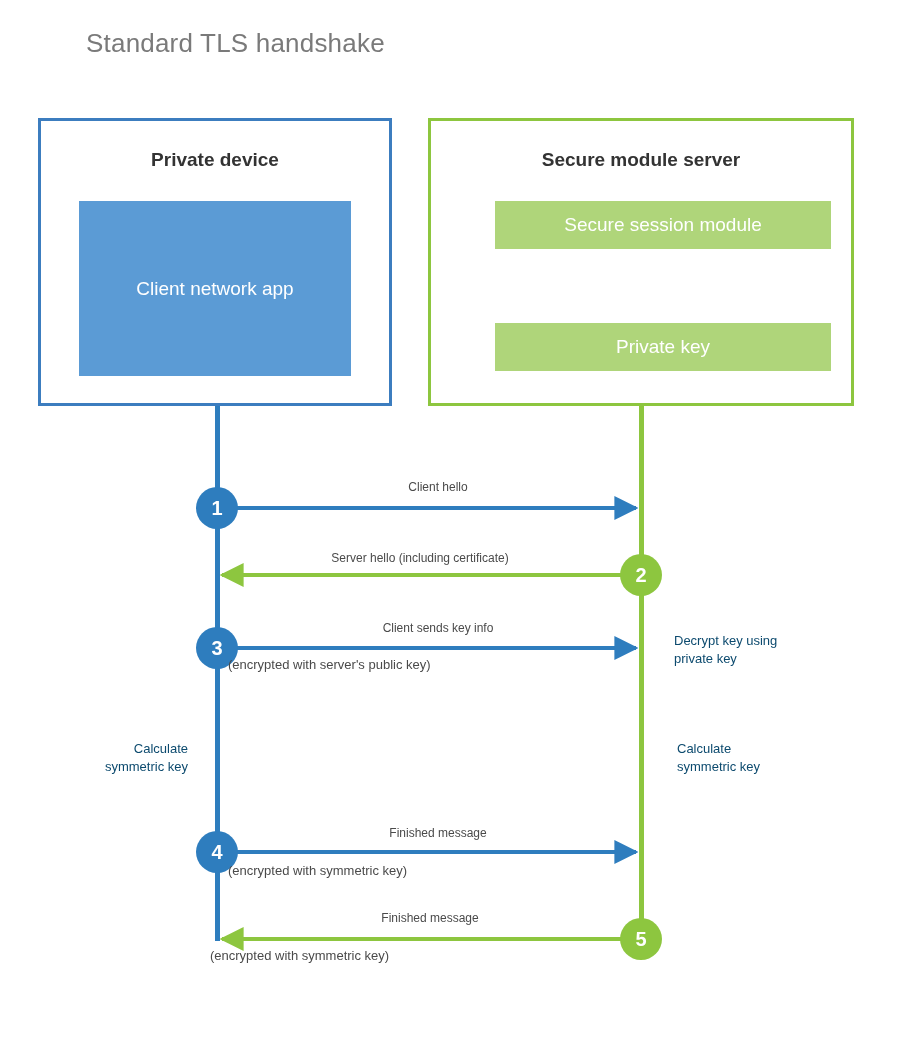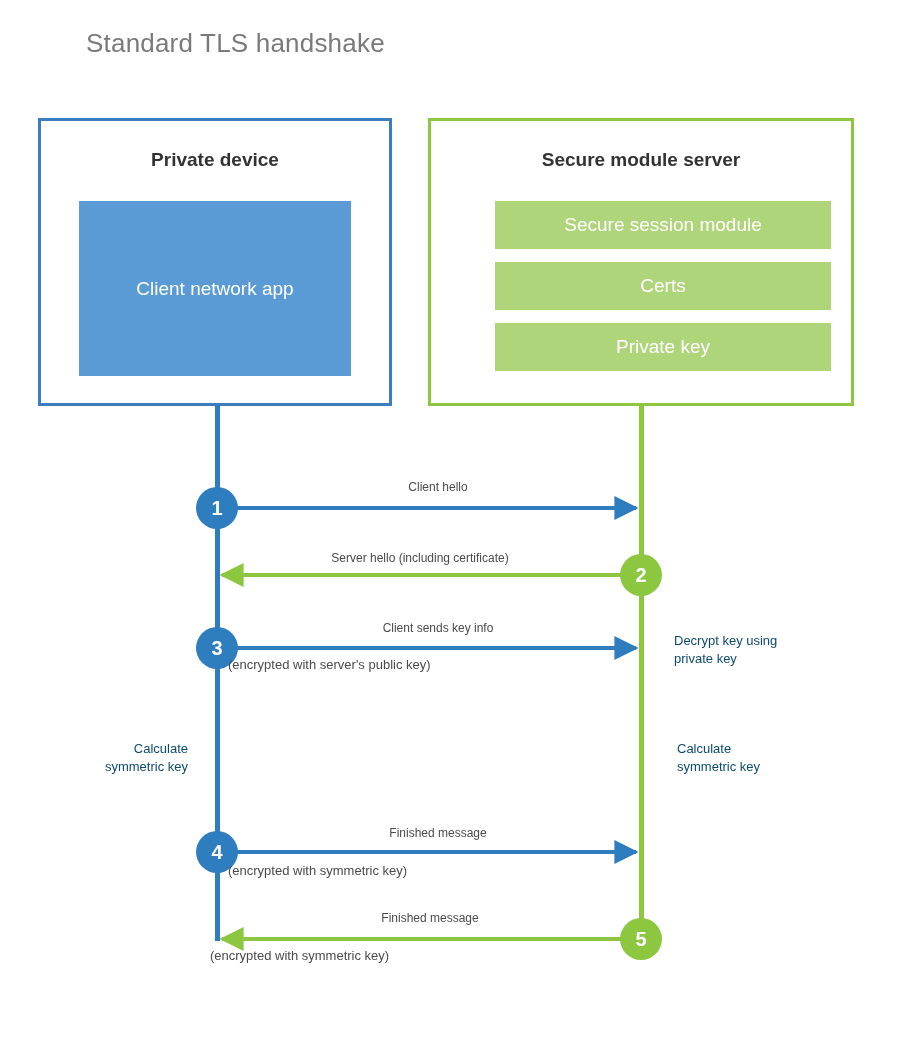--- a/index.html
+++ b/index.html
@@ -169,21 +169,20 @@
 <div id="diagram-title">Standard TLS handshake</div>
 
 <div class="panel" id="client-panel">
   <div class="panel-title">Private device</div>
   <div id="client-app-block">Client network app</div>
 </div>
 
 <div class="panel" id="server-panel">
   <div class="panel-title">Secure module server</div>
   <div class="server-block" id="server-block-0">Secure session module</div>
-  <div class="server-block" id="server-block-1">Certs</div>
   <div class="server-block" id="server-block-2">Private key</div>
 </div>
 
 <div class="lifeline" id="client-lifeline"></div>
 <div class="lifeline" id="server-lifeline"></div>
 
 <svg id="arrows-layer">
   <defs>
     <marker id="arrow-blue" viewBox="0 0 10 10" refX="9" refY="5" markerWidth="6" markerHeight="6" orient="auto-start-reverse">
       <path d="M 0 0 L 10 5 L 0 10 z" fill="#2E7DBE"></path>

